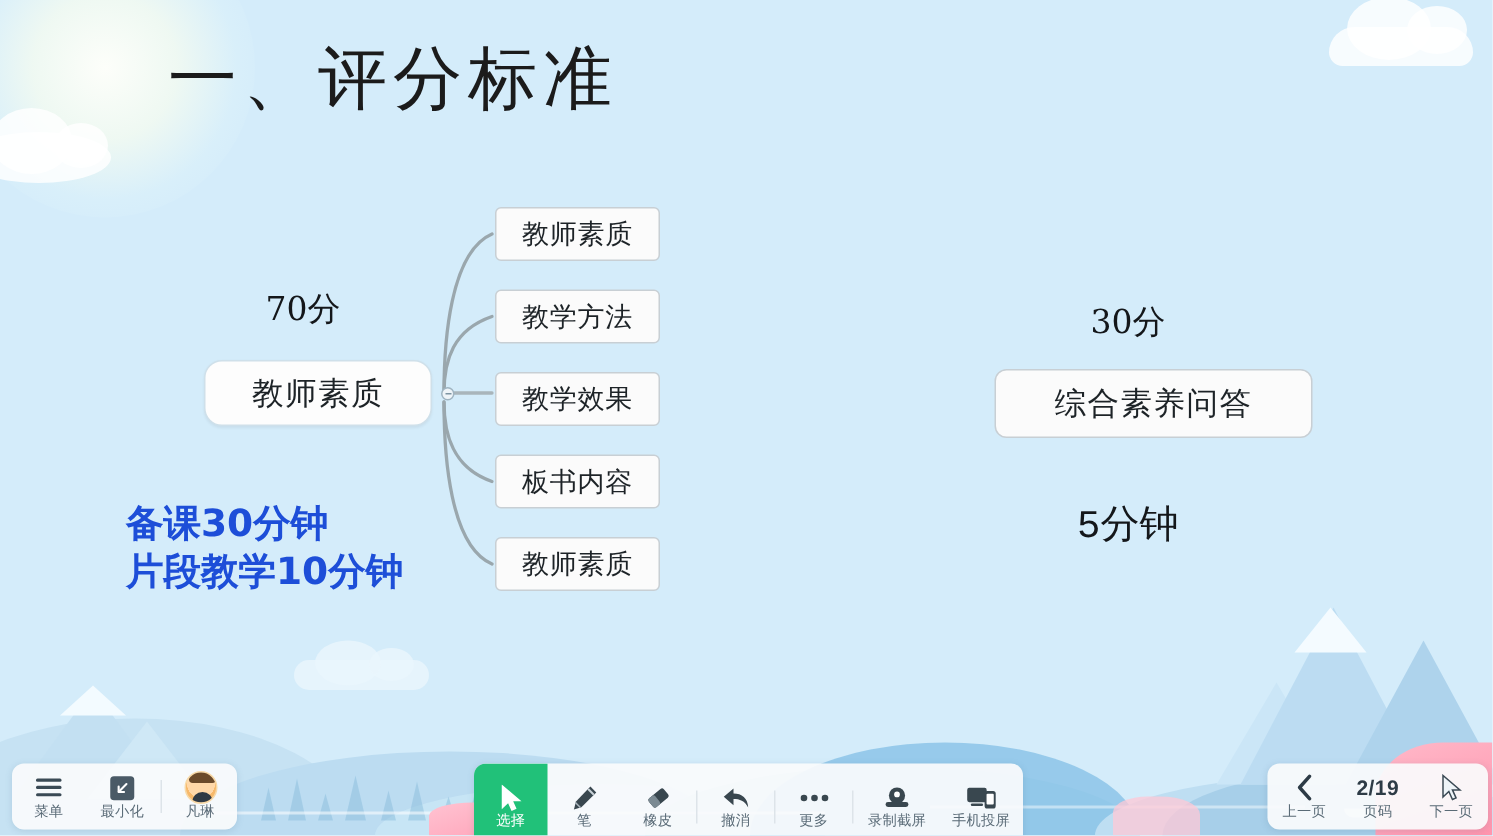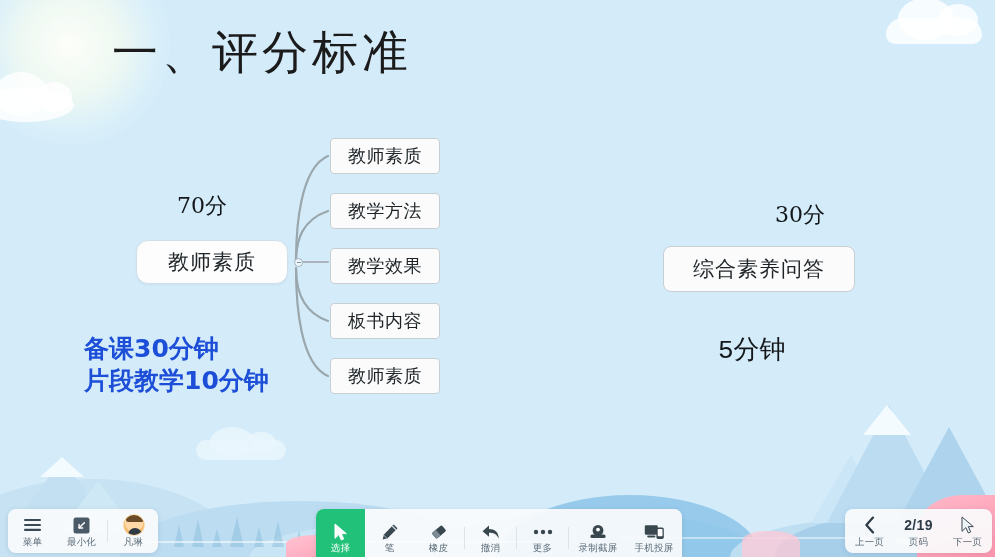--- a/index.html
+++ b/index.html
@@ -148,21 +148,21 @@
     font-size: 46px; font-weight: 400; color: #1b1b1b;
     letter-spacing: 4px; white-space: nowrap;
   }
 
   .score-label {
     position: absolute;
     font-family: "DejaVu Serif", "Liberation Serif", serif;
     font-size: 22px; color: #14171a; white-space: nowrap;
   }
   .score-left  { left: 177px; top: 191px; }
-  .score-right { left: 727px; top: 200px; margin-left: 48px; }
+  .score-right { left: 727px; top: 200px; }
 
   .duration-block {
     position: absolute; left: 84px; top: 333px;
     font-family: "DejaVu Sans", "Liberation Sans", sans-serif;
     font-size: 25px; font-weight: 700; color: #1d4ed8;
     line-height: 1.28; white-space: nowrap;
   }
   .duration-right {
     position: absolute; left: 718px; top: 332px;
     font-family: Liberation Mono, monospace;
@@ -204,21 +204,21 @@
     font-size: 18px; color: #1d2327; letter-spacing: .5px;
   }
   .leaf-0 { top: 10px; }
   .leaf-1 { top: 65px; }
   .leaf-2 { top: 120px; }
   .leaf-3 { top: 175px; }
   .leaf-4 { top: 230px; }
 
   .node-answer {
     position: absolute; left: 663px; top: 246px;
-    width: 192px; height: 46px;
+    width: 212px; height: 46px;
     background: #fbfbfb; border: 1px solid #c8cfd4;
     border-radius: 8px;
     display: flex; align-items: center; justify-content: center;
     font-family: "DejaVu Serif", "Liberation Serif", serif;
     font-size: 21px; color: #1d2327; letter-spacing: 1px;
   }
 
   
   .bar {
     position: absolute;

